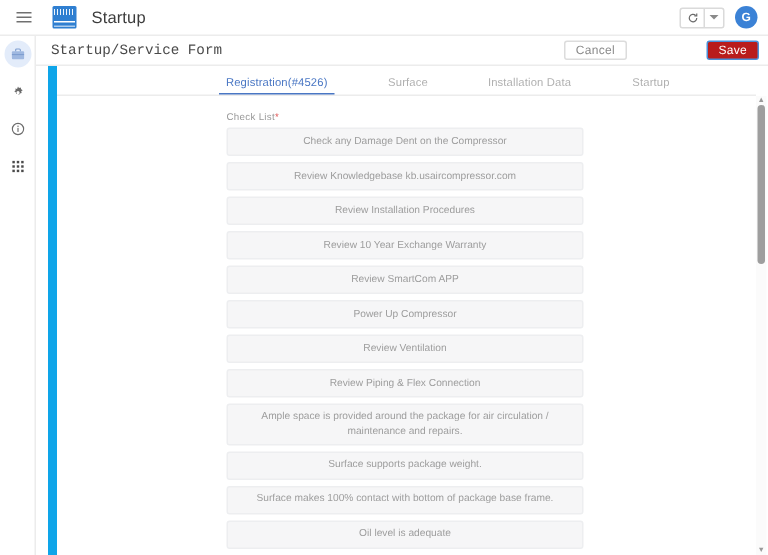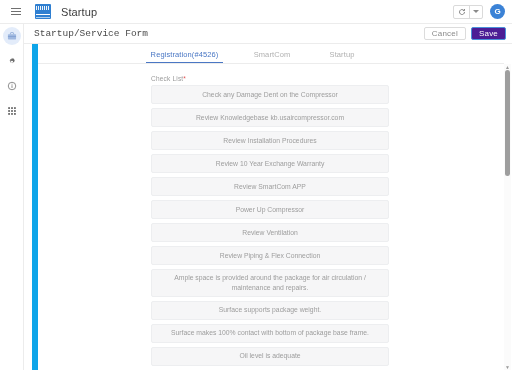--- a/index.html
+++ b/index.html
@@ -113,21 +113,21 @@
     padding: 0 6px 0 10px;
   }
   .crumb { font-size: 9.5px; color: #4a4a4a; font-family: Liberation Mono, monospace; }
   .subbar-actions { margin-left: auto; display: flex; gap: 5px; align-items: center; }
   .btn {
     font-size: 8px; border-radius: 2px; height: 13px;
     padding: 0 7px; display: flex; align-items: center; justify-content: center;
     cursor: pointer; letter-spacing: .2px;
   }
   .btn-cancel { border: 1px solid #dcdcdc; background: #fff; color: #8a8a8a; }
-  .btn-save { background: #4c1d95; color: #fff; border: 1px solid #4a90d9; }
+  .btn-save { background: #b91c1c; color: #fff; border: 1px solid #4a90d9; margin-left: 48px; }
 
   
   .card {
     position: absolute; top: 44px; left: 32px;
     width: 472px; height: 326px;
     background: #ffffff;
     border-left: 6px solid #0ea5e9;
   }
   .tabs {
     height: 20px; display: flex; align-items: flex-end;
@@ -272,21 +272,22 @@
   <div class="subbar-actions">
     <div class="btn btn-cancel">Cancel</div>
     <div class="btn btn-save">Save</div>
   </div>
 </div>
 
 <div class="card">
 
   <div class="tabs">
     <div class="tab w1 active">Registration(#4526)</div>
-    <div class="tab w2">SmartCom</div>
+    <div class="tab w2">Surface</div>
+    <div class="tab w3">Installation Data</div>
     <div class="tab w4">Startup</div>
   </div>
 
   <div class="form-area">
     <div class="field-label">
       <span>Check List</span><span class="req">*</span>
     </div>
 
     <div class="checklist">
       <div class="chk-item">Check any Damage Dent on the Compressor</div>

